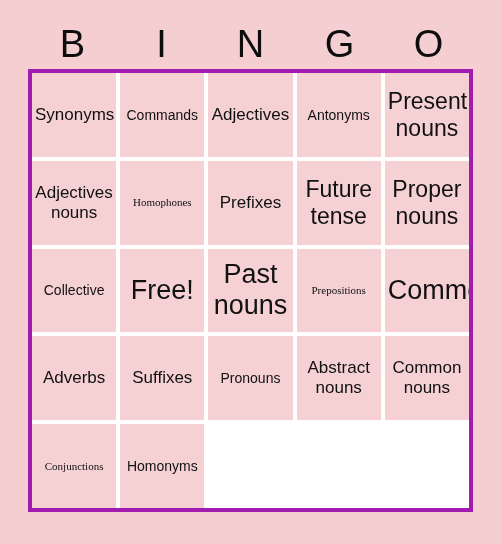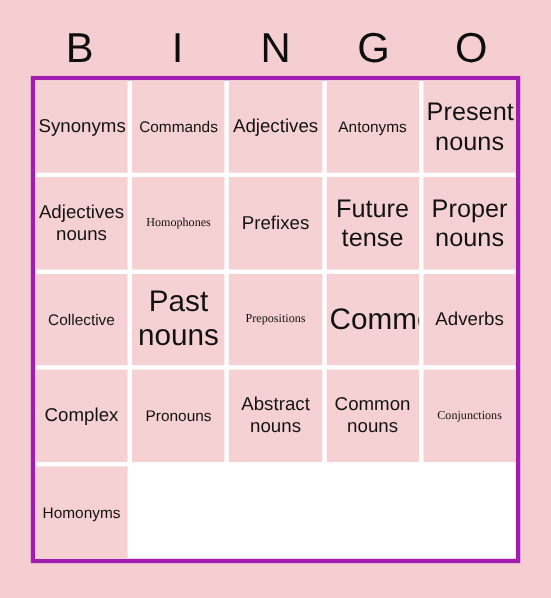--- a/index.html
+++ b/index.html
@@ -144,34 +144,37 @@
       <span class="cell-text">Future tense</span>
     </div>
 
     <div class="cell sz-lg">
       <span class="cell-text">Proper nouns</span>
     </div>
     <div class="cell sz-sm">
       <span class="cell-text">Collective</span>
     </div>
     <div class="cell sz-xl">
+      <span class="cell-text">Free!</span>
+    </div>
+    <div class="cell sz-xl">
       <span class="cell-text">Past nouns</span>
     </div>
     <div class="cell sz-xs">
       <span class="cell-text">Prepositions</span>
     </div>
 
     <div class="cell sz-xl">
       <span class="cell-text">Common</span>
     </div>
     <div class="cell sz-md">
       <span class="cell-text">Adverbs</span>
     </div>
     <div class="cell sz-md">
-      <span class="cell-text">Complex</span>
+      <span class="cell-text">Suffixes</span>
     </div>
     <div class="cell sz-sm">
       <span class="cell-text">Pronouns</span>
     </div>
     <div class="cell sz-md">
       <span class="cell-text">Abstract nouns</span>
     </div>
 
     <div class="cell sz-md">
       <span class="cell-text">Common nouns</span>

